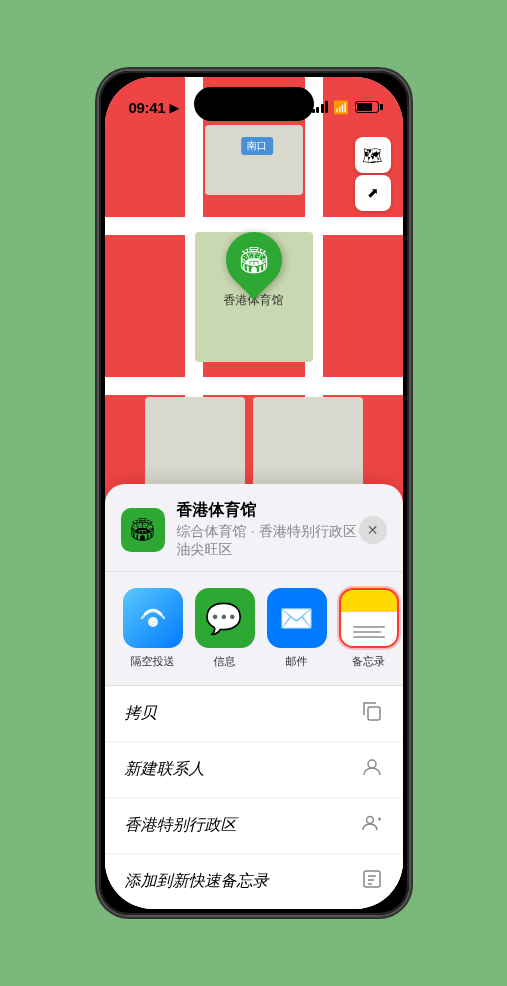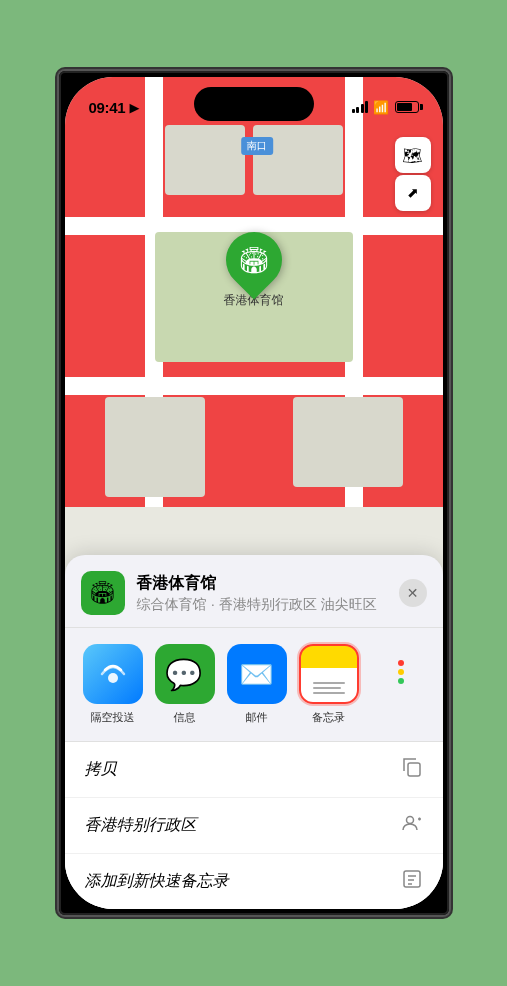--- a/index.html
+++ b/index.html
@@ -6,24 +6,24 @@
     body {
       width: 507px;
       height: 986px;
       background: #7cb87c;
       display: flex;
       align-items: center;
       justify-content: center;
       font-family: -apple-system, 'PingFang SC', sans-serif;
     }
     .phone-frame {
-      width: 390px;
+      width: 310px;
       height: 844px;
       background: #000;
-      border-radius: 6px;
+      border-radius: 30px;
       position: relative;
       box-shadow: 0 0 0 2px #555, 0 0 0 4px #333, inset 0 0 0 2px #222;
       overflow: hidden;
     }
     .phone-screen {
       position: absolute;
       top: 6px;
       left: 6px;
       right: 6px;
       bottom: 6px;
@@ -500,20 +500,29 @@
         <div class="action-item">
           <span class="action-label">拷贝</span>
           <span class="action-icon">
             <svg width="22" height="22" viewBox="0 0 22 22" fill="none" stroke="#555" stroke-width="1.5">
               <rect x="7" y="7" width="12" height="13" rx="2"></rect>
               <path d="M3 15V3h12" stroke="#555" stroke-width="1.5" fill="none"></path>
             </svg>
           </span>
         </div>
 
+        <div class="action-item">
+          <span class="action-label">新建联系人</span>
+          <span class="action-icon">
+            <svg width="22" height="22" viewBox="0 0 22 22" fill="none" stroke="#555" stroke-width="1.5">
+              <circle cx="11" cy="8" r="4"></circle>
+              <path d="M3 19c0-4 3.6-7 8-7s8 3 8 7"></path>
+            </svg>
+          </span>
+        </div>
 
         <div class="action-item">
           <span class="action-label">香港特别行政区</span>
           <span class="action-icon">
             <svg width="22" height="22" viewBox="0 0 22 22" fill="none" stroke="#555" stroke-width="1.5">
               <circle cx="9" cy="8" r="3.5"></circle>
               <path d="M2 18c0-3.5 3-6 7-6s7 2.5 7 6"></path>
               <line x1="17" y1="7" x2="20" y2="7"></line>
               <line x1="18.5" y1="5.5" x2="18.5" y2="8.5"></line>
             </svg>

